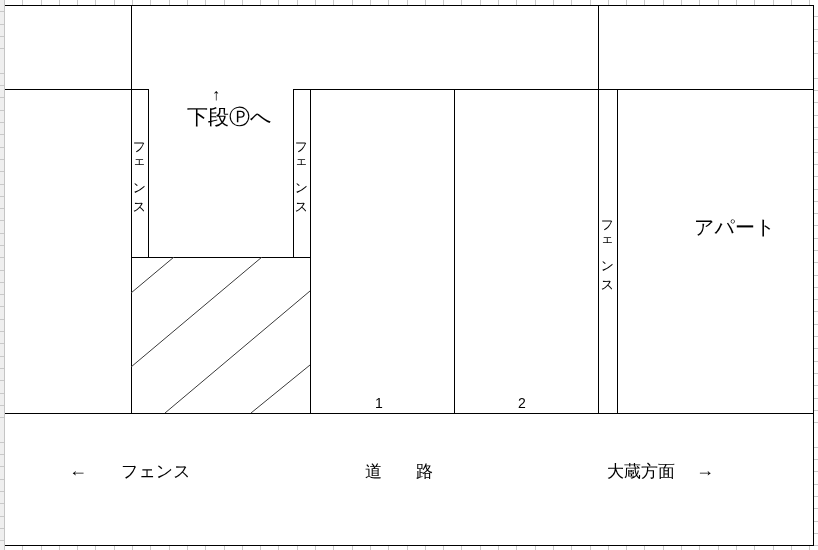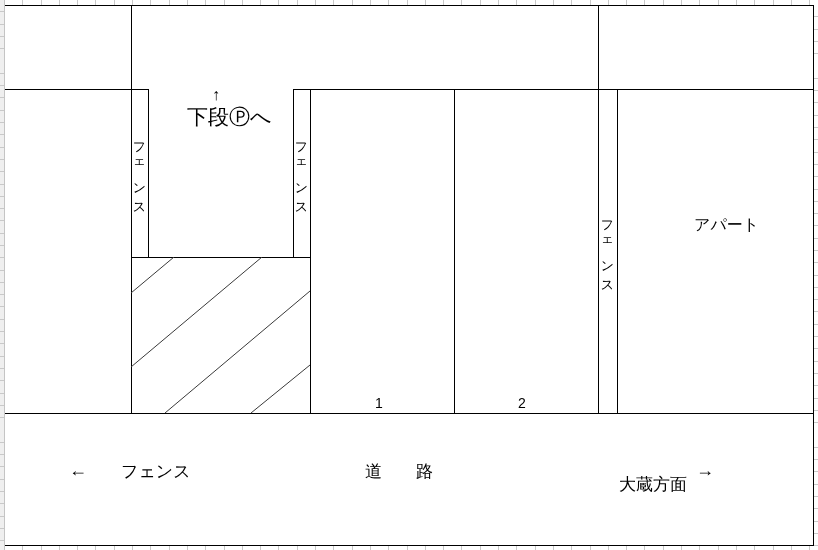--- a/index.html
+++ b/index.html
@@ -75,27 +75,27 @@
     <line x1="120" y1="156" x2="179" y2="108" stroke="#3a3a3a" stroke-width="1"></line>
   </svg>
 
   <div class="jp" style="left:212px;top:87px;font-size:16px;">↑</div>
   <div class="jp" style="left:187px;top:106px;font-size:21px;">下段Ⓟへ</div>
 
   <div class="jp vert" style="left:133px;top:133px;">フェンス</div>
   <div class="jp vert" style="left:295px;top:133px;">フェンス</div>
   <div class="jp vert" style="left:601px;top:211px;">フェンス</div>
 
-  <div class="jp" style="left:694px;top:217px;font-size:16px;">アパート</div>
+  <div class="jp" style="left:694px;top:217px;font-size:20px;">アパート</div>
 
   <div class="jp small" style="left:375px;top:396px;">1</div>
   <div class="jp small" style="left:518px;top:396px;">2</div>
 
   <div class="jp arrow" style="left:69px;top:461px;">←</div>
   <div class="jp lbl" style="left:121px;top:463px;">フェンス</div>
 
   <div class="jp lbl" style="left:365px;top:463px;">道</div>
   <div class="jp lbl" style="left:416px;top:463px;">路</div>
 
-  <div class="jp lbl" style="left:607px;top:476px;margin-left:12px;">大蔵方面</div>
+  <div class="jp lbl" style="left:607px;top:463px;">大蔵方面</div>
   <div class="jp arrow" style="left:696px;top:461px;">→</div>
 
 </div>
 
 </body></html>

